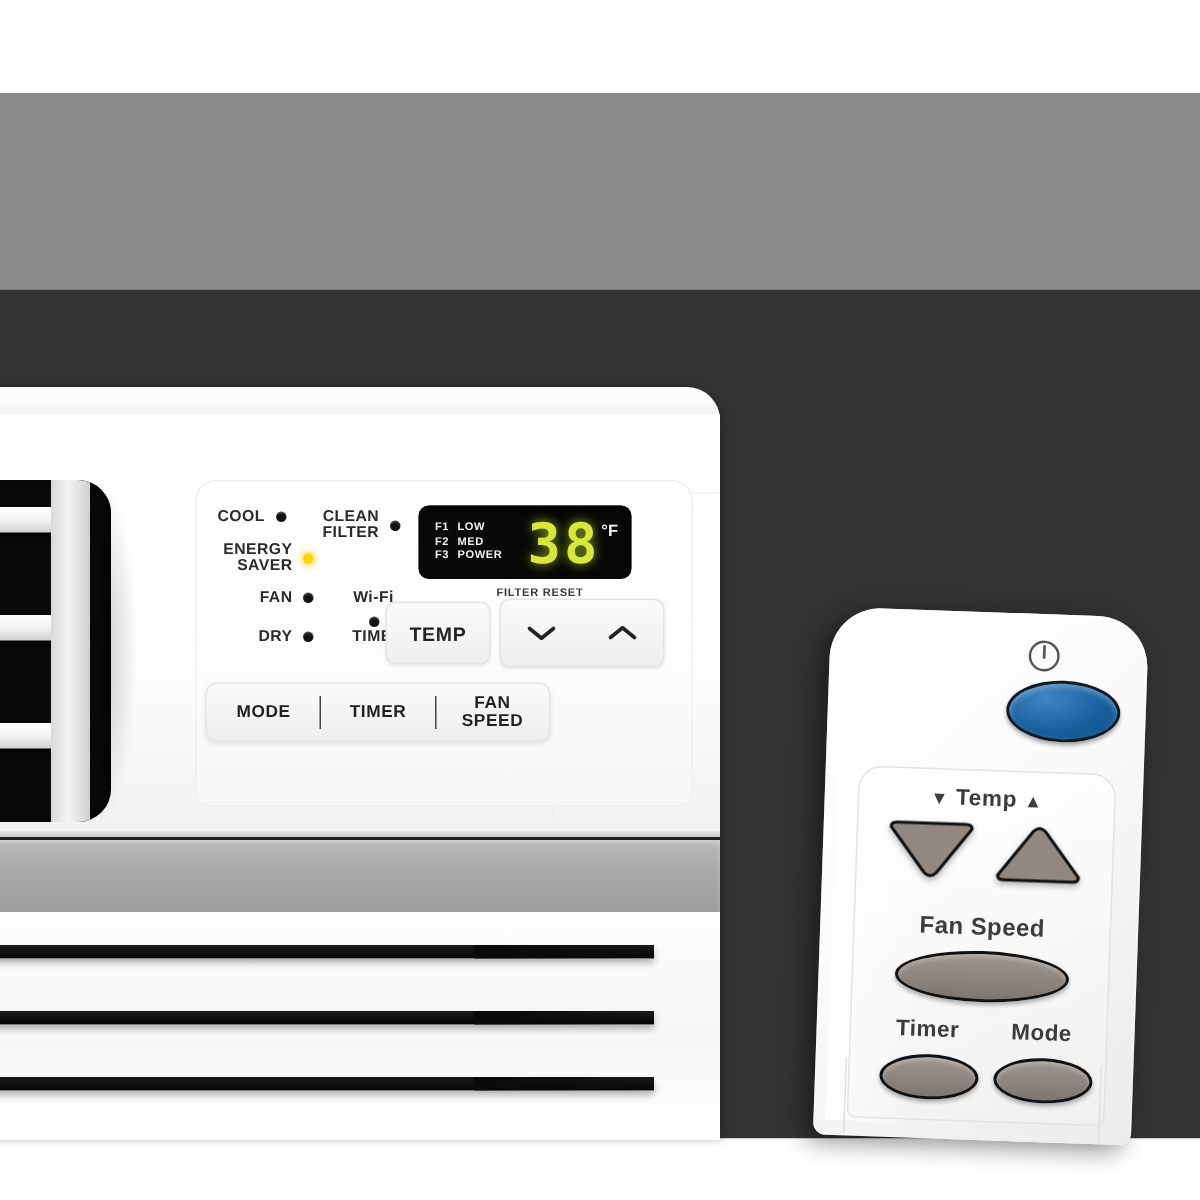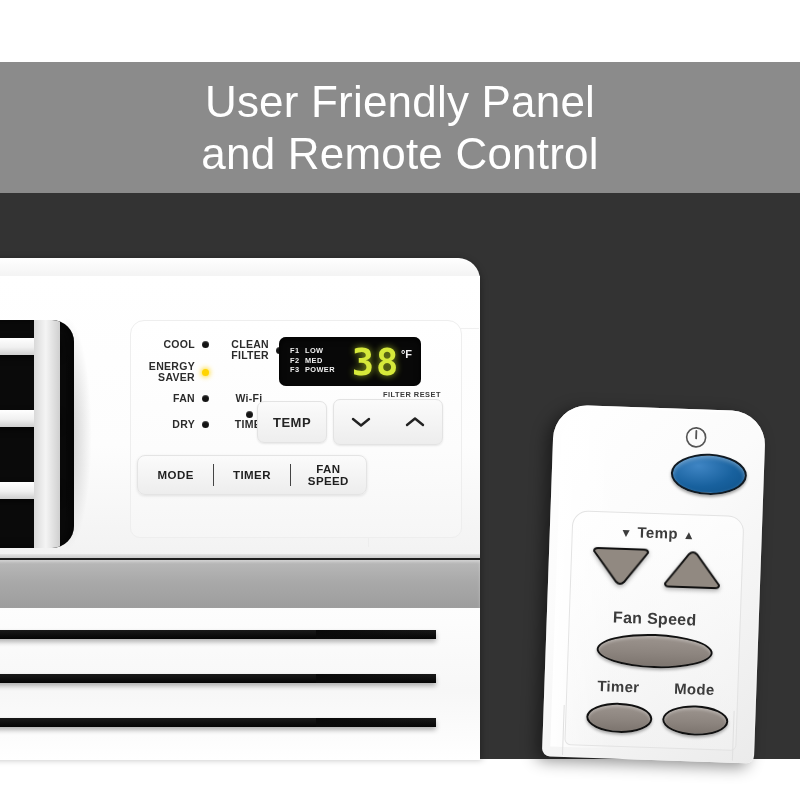--- a/index.html
+++ b/index.html
@@ -112,21 +112,21 @@
     position:absolute;left:60px;top:4px;width:74px;height:42px;
     display:flex;align-items:center;justify-content:center;gap:3px;
     font-family:"DejaVu Sans Mono", monospace;
     font-size:37px;font-weight:700;color:#d6e93a;letter-spacing:2px;
     text-shadow:0 0 7px rgba(195,224,40,.75);
   }
   .deg{
     position:absolute;right:9px;top:11px;font-size:11px;color:#f2f2f2;font-weight:700;
   }
   .filter-reset{
-    position:absolute;left:200px;top:69px;width:110px;text-align:right;
+    position:absolute;left:200px;top:69px;width:110px;text-align:left;
     font-size:7.4px;font-weight:700;color:#3a3a3a;letter-spacing:.5px;
   }
 
   
   .temp-cluster{
     position:absolute;left:126px;top:80px;width:184px;height:40px;
   }
   .btn-temp{
     position:absolute;left:0;top:0;width:68px;height:40px;
     background:linear-gradient(180deg,#fbfbfb,#eeeeee);
@@ -252,63 +252,59 @@
 </head>
 <body>
 
 <div id="stage">
 
   <div class="band-white"></div>
   <div class="band-gray"></div>
   <div class="band-dark"></div>
   <div class="band-bottom"></div>
 
-  <div class="headline">
-    <div class="l1">User Friendly Panel</div>
-    <div class="l2">and Remote Control</div>
-  </div>
 
   <div class="ac-unit">
 
     <div class="ac-top-face"></div>
     <div class="ac-body"></div>
     <div class="ac-body-edge"></div>
 
     <div class="vent-well">
       <div class="louver" style="top:18px;"></div>
       <div class="louver" style="top:90px;"></div>
       <div class="louver" style="top:162px;"></div>
       <div class="vane"></div>
     </div>
     <div class="vent-outer-shadow"></div>
 
     <div class="ac-right-seam"></div>
 
     <div class="control-panel">
 
       <div class="ind-grid">
-        <div class="ind-row" style="left:8px;top:0px;width:64px;justify-content:flex-end;">
+        <div class="ind-row" style="left:8px;top:0px;width:64px;justify-content:flex-start;">
           <span class="ind-label">COOL</span>
           <span class="led"></span>
         </div>
         <div class="ind-row" style="left:0px;top:22px;width:72px;justify-content:flex-end;">
           <span class="ind-label">ENERGY
 SAVER</span>
           <span class="led on"></span>
         </div>
         <div class="ind-row" style="left:8px;top:54px;width:64px;justify-content:flex-end;">
           <span class="ind-label">FAN</span>
           <span class="led"></span>
         </div>
         <div class="ind-row" style="left:8px;top:80px;width:64px;justify-content:flex-end;">
           <span class="ind-label">DRY</span>
           <span class="led"></span>
         </div>
 
-        <div class="ind-row" style="left:78px;top:0px;width:68px;justify-content:flex-end;">
+        <div class="ind-row" style="left:78px;top:0px;width:68px;">
           <span class="ind-label">CLEAN
 FILTER</span>
           <span class="led"></span>
         </div>
         <div class="ind-row" style="left:78px;top:54px;width:68px;justify-content:flex-end;flex-direction:column;">
           <span class="ind-label">Wi-Fi</span>
           <span class="led"></span>
         </div>
         <div class="ind-row" style="left:78px;top:80px;width:68px;justify-content:flex-end;">
           <span class="ind-label">TIMER</span>

